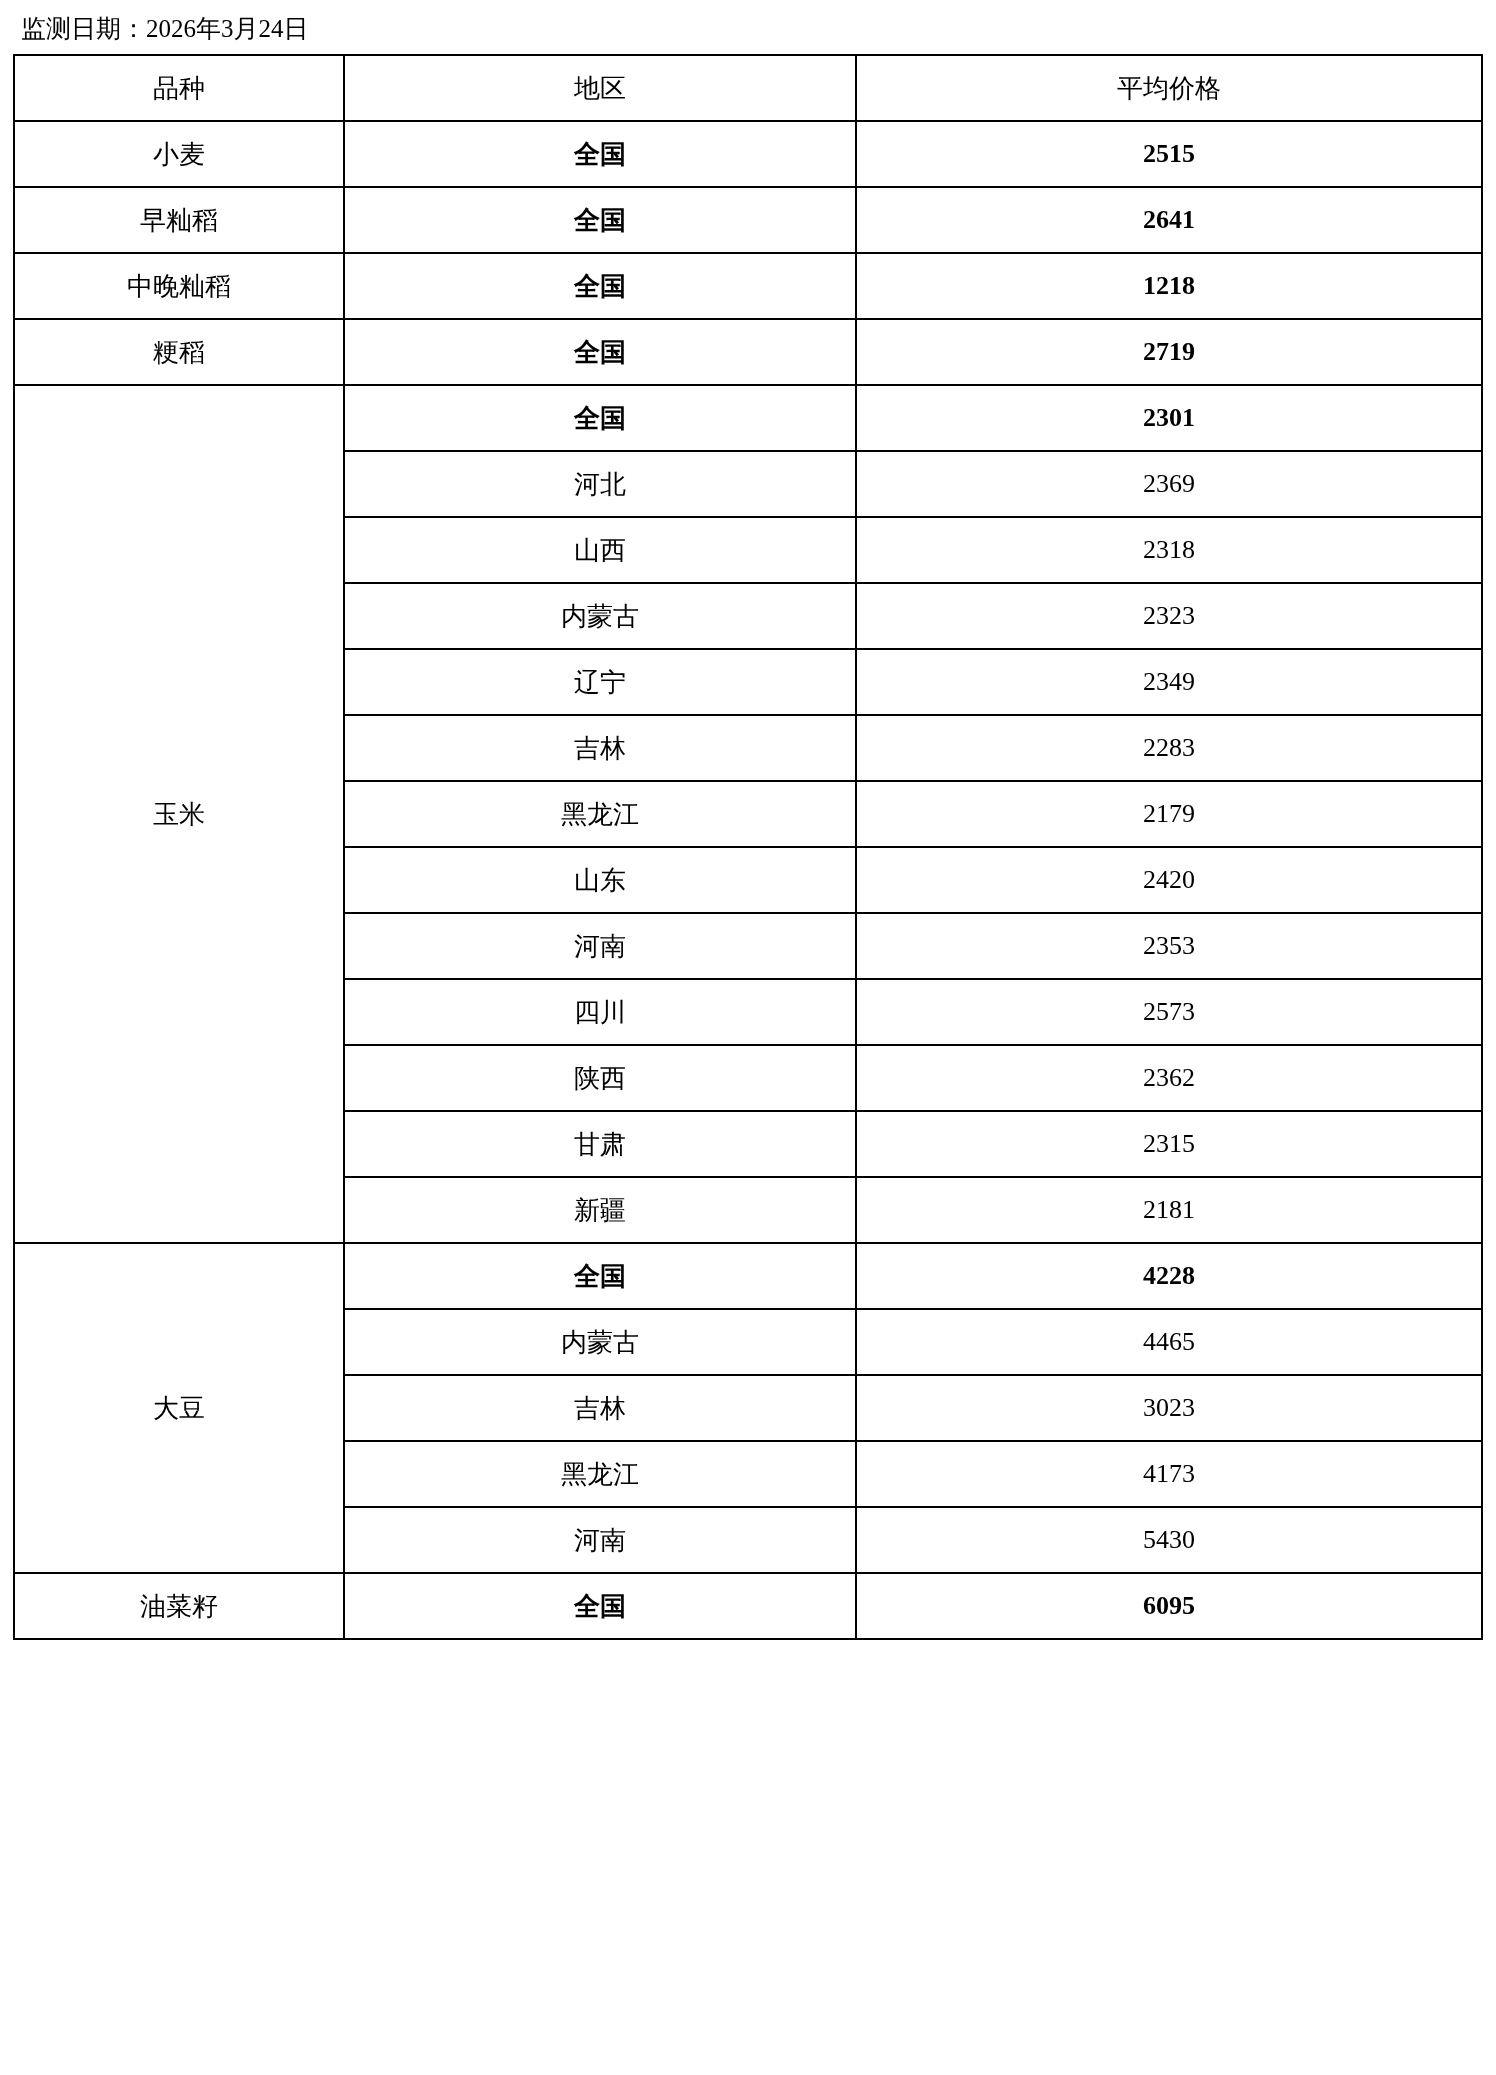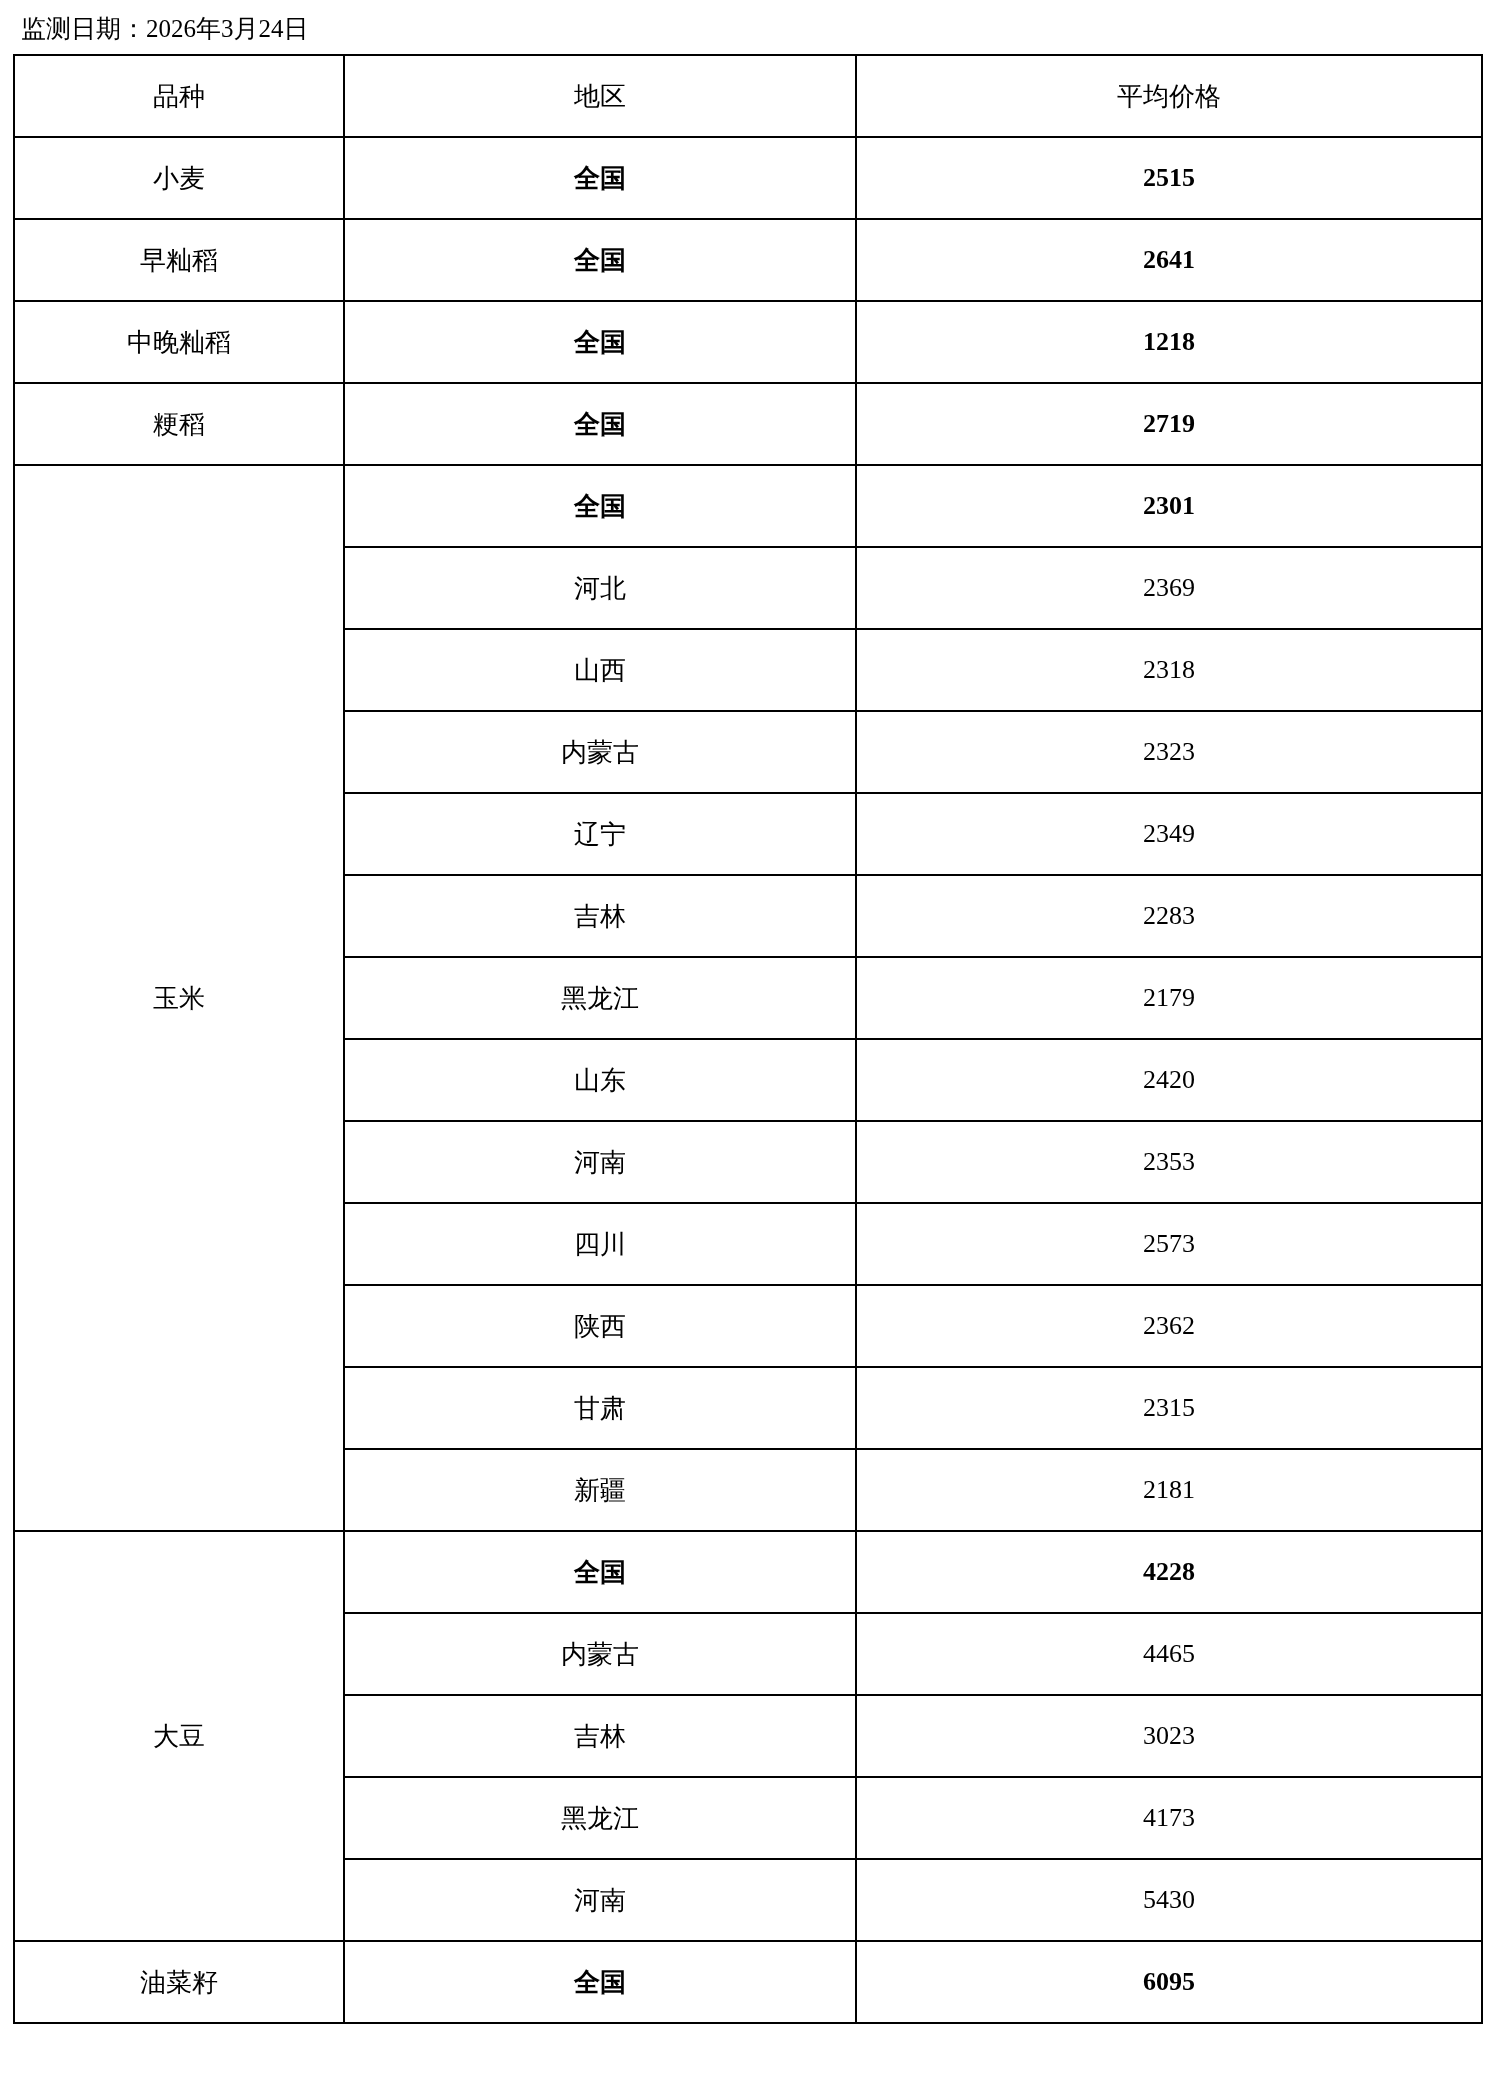--- a/index.html
+++ b/index.html
@@ -43,21 +43,21 @@
     border-collapse: collapse;
     width: 1468px;
     margin: 0 auto;
     table-layout: fixed;
   }
   table.grain td {
     border: 2px solid #000000;
     text-align: center;
     vertical-align: middle;
     font-size: 26px;
-    height: 82px;
+    height: 66px;
     padding: 0 6px;
     box-sizing: border-box;
   }
   table.grain td.col-variety { width: 330px; }
   table.grain td.col-region  { width: 512px; }
   table.grain td.col-price   { width: 626px; }
   td.head {
     font-size: 26px;
     font-weight: normal;
   }

